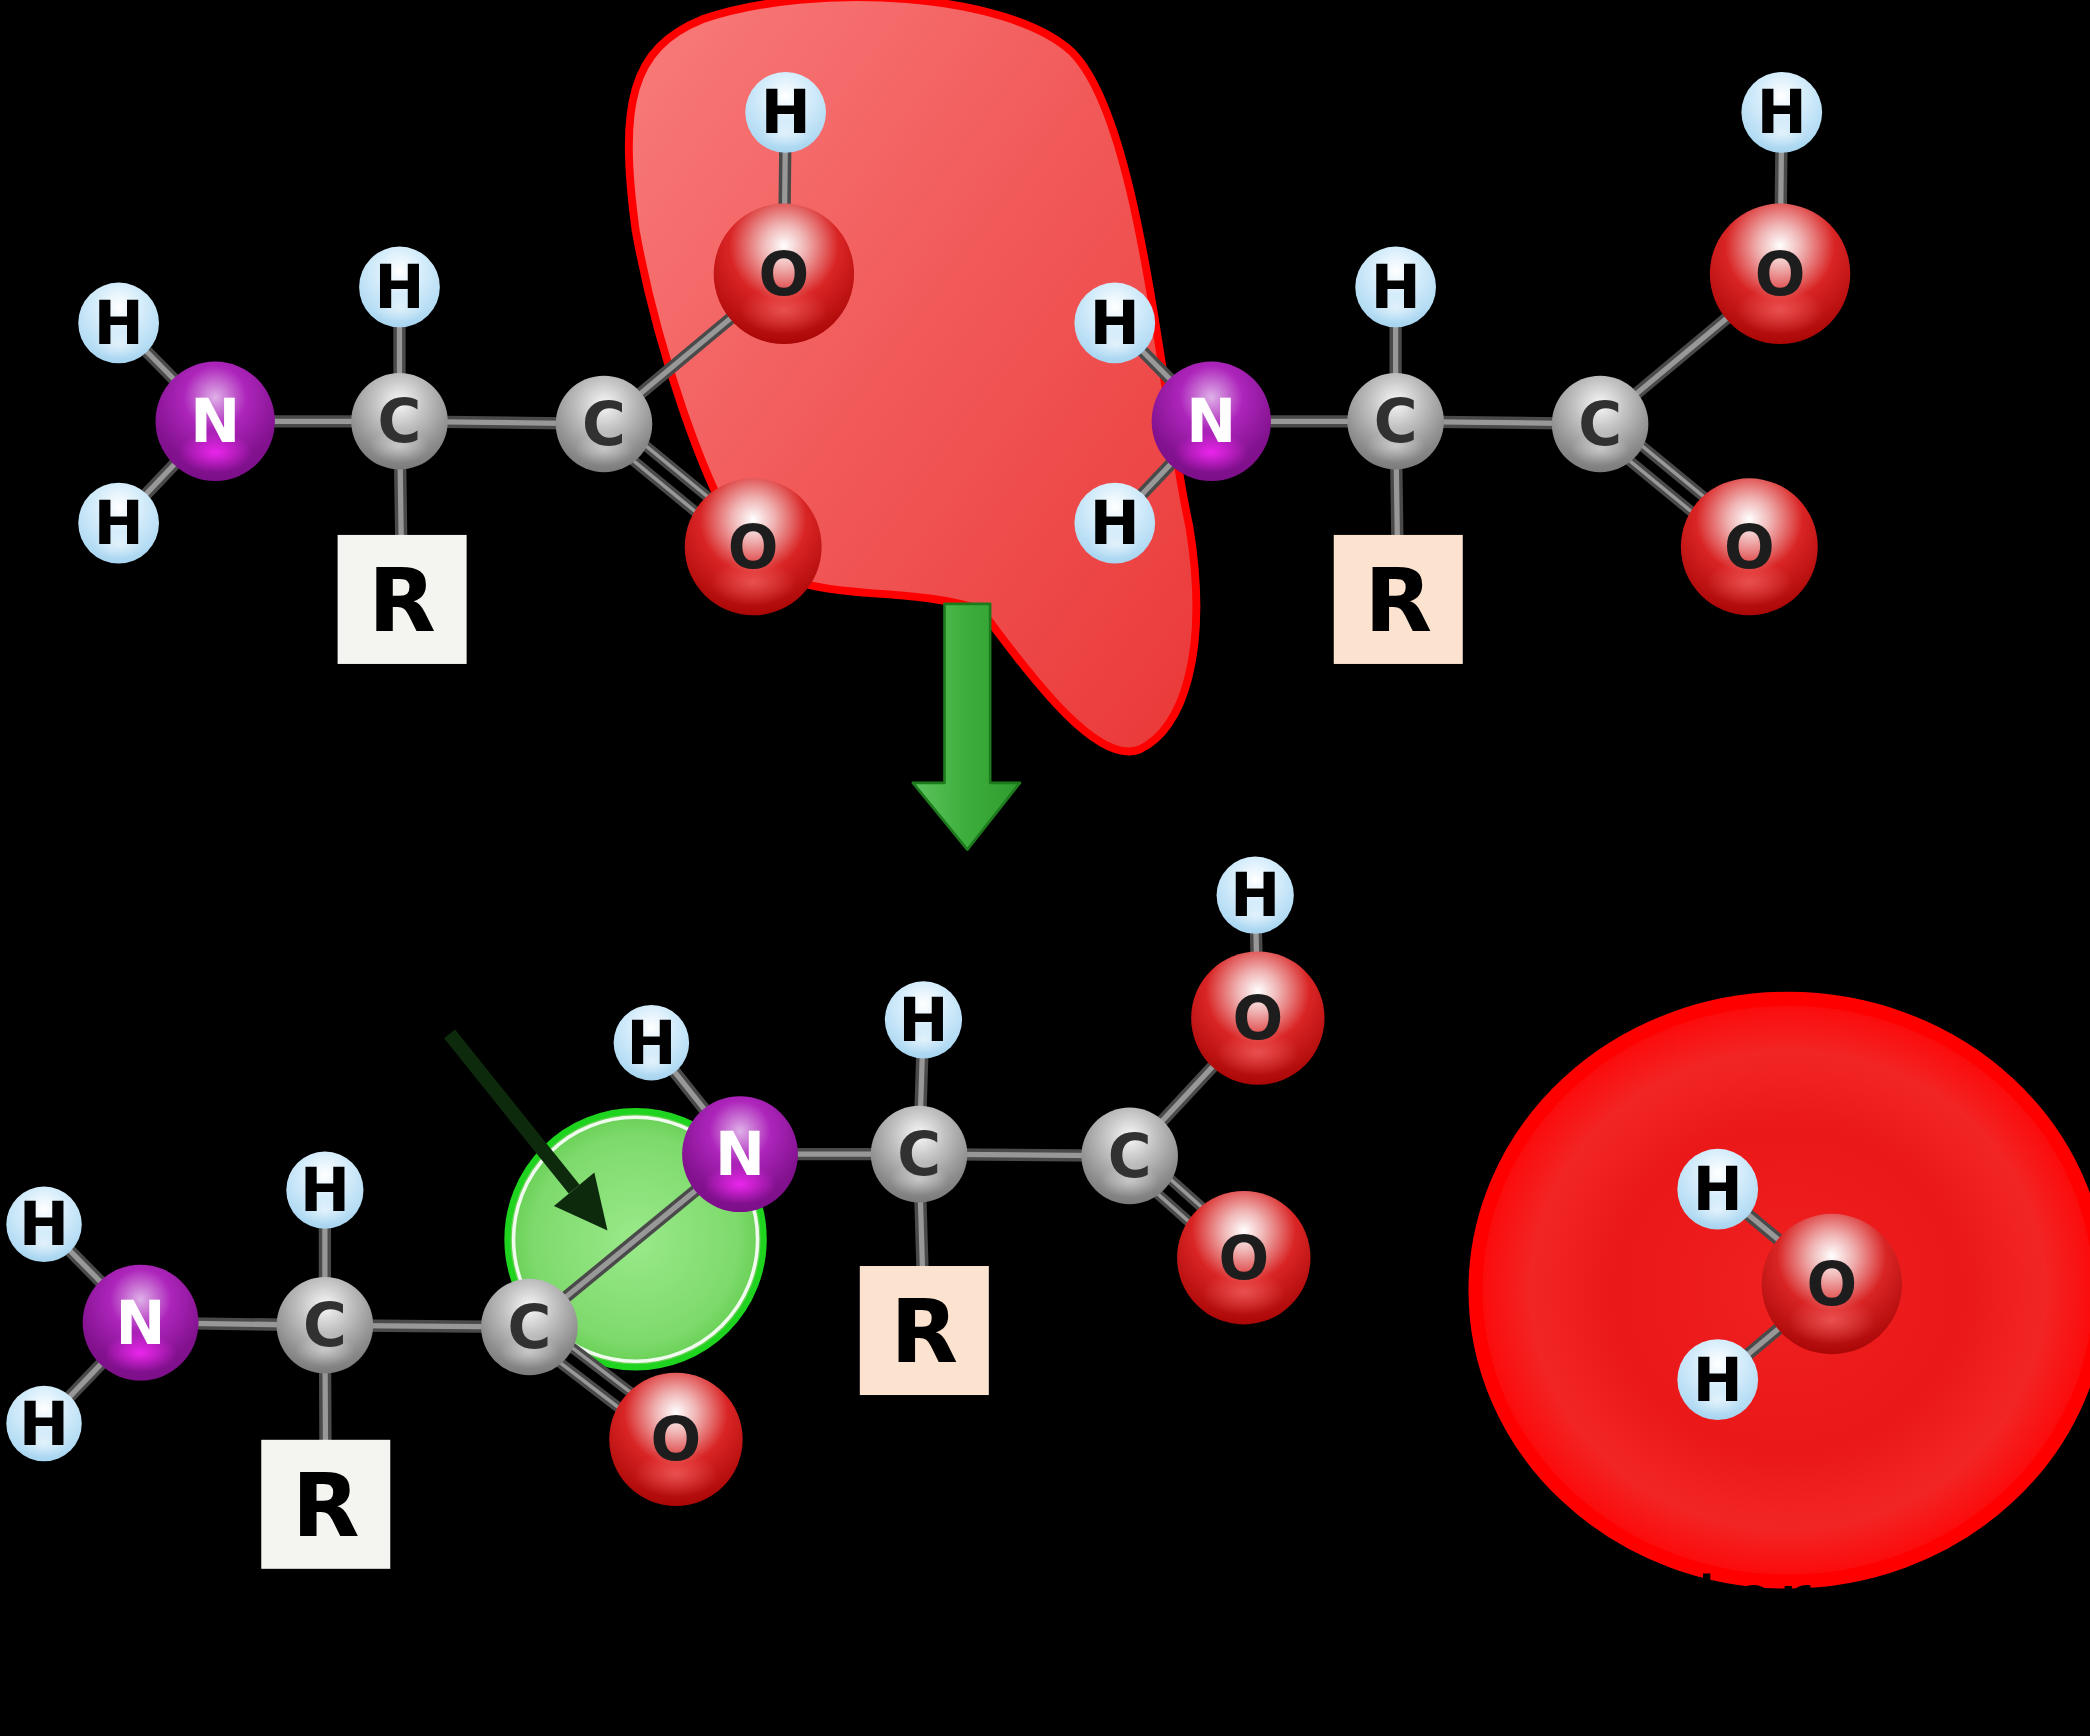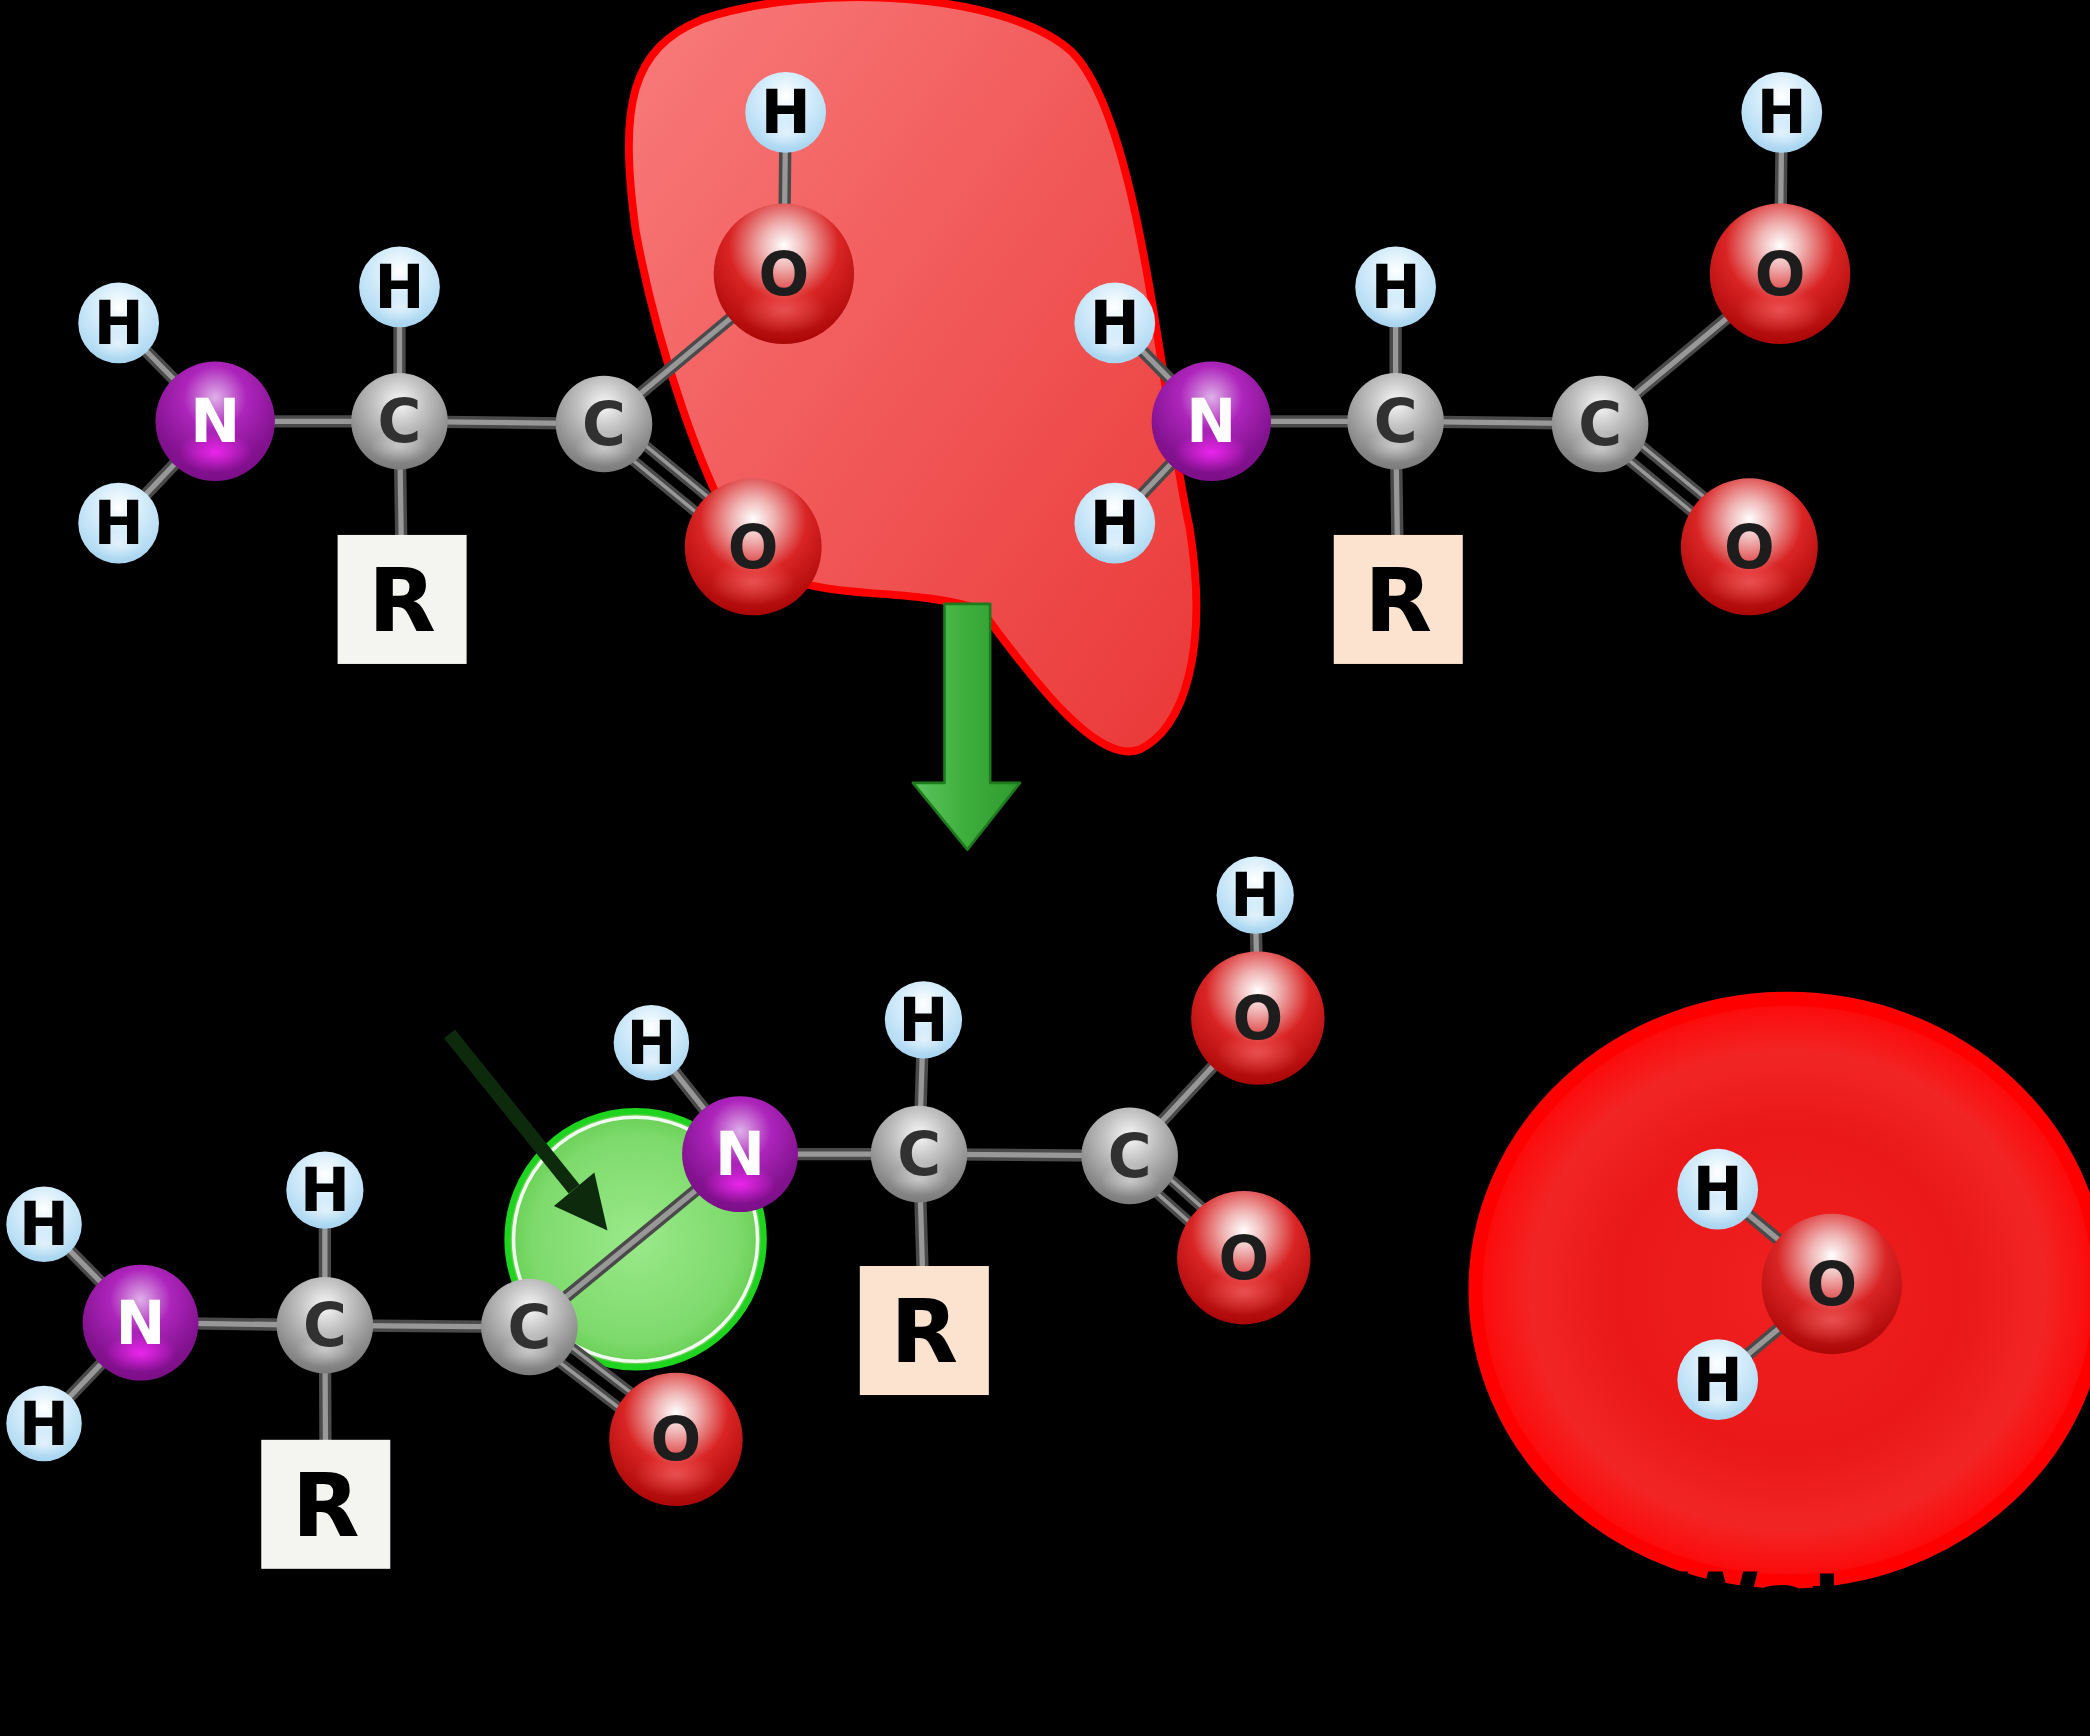--- a/index.html
+++ b/index.html
@@ -25,23 +25,23 @@
   .atom-label, .r-label {
     font-family: "DejaVu Sans", "Liberation Sans", sans-serif;
     font-weight: bold;
     pointer-events: none;
   }
   .water-label {
     position: absolute;
     left: 1571px;
     top: 1555px;
     width: 474px;
-    text-align: center;
+    text-align: left;
     font-family: "DejaVu Sans", "Liberation Sans", sans-serif;
-    font-weight: bold;
+    font-weight: normal;
     font-size: 81px;
     color: #000000;
     z-index: 5;
   }
 </style>
 </head>
 <body>
 
 <div class="stage">
   <svg id="scene" width="2090" height="1736" viewBox="0 0 2381 1978">

